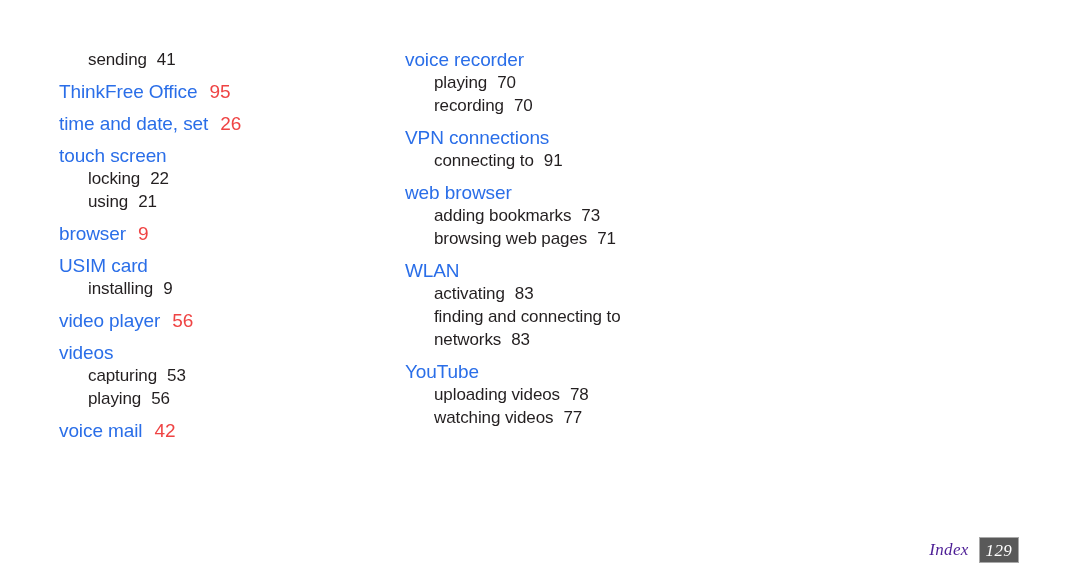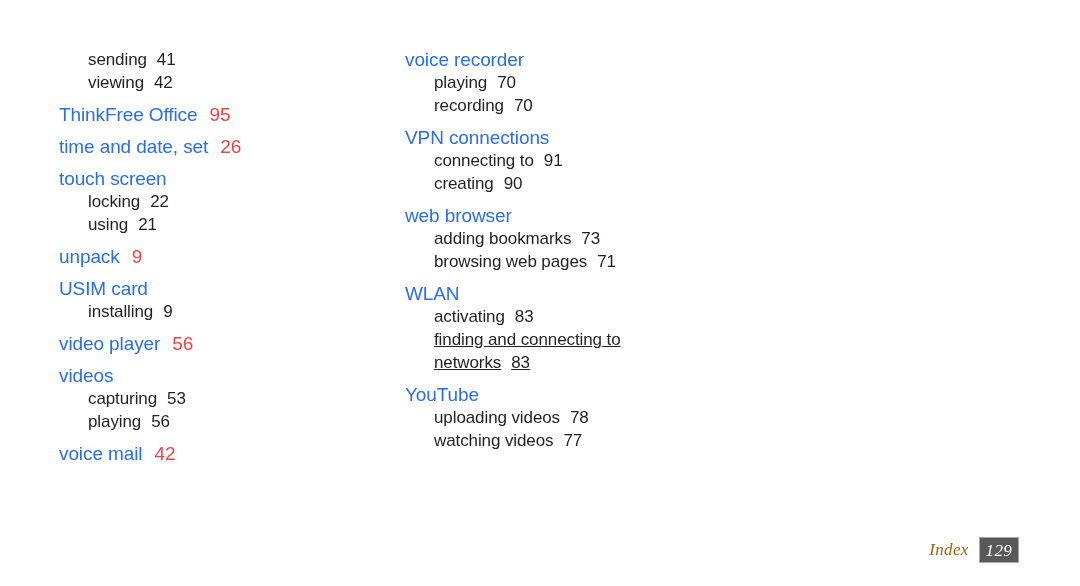--- a/index.html
+++ b/index.html
@@ -70,38 +70,37 @@
     letter-spacing: -0.1px;
   }
 
   .subentry .page-num {
     color: #231f20;
     margin-left: 10px;
   }
 
   .subentry.wrapped {
     max-width: 230px;
-    text-decoration: underline;
   }
 
   
   .footer {
     position: absolute;
     right: 61px;
     bottom: 23px;
     display: flex;
     flex-direction: row;
     align-items: center;
   }
 
   .footer-label {
     font-family: "Liberation Serif", serif;
     font-style: italic;
     font-size: 17px;
-    color: #a16207;
+    color: #4c1d95;
     margin-right: 10px;
     letter-spacing: 0.3px;
   }
 
   .footer-badge {
     background: #595959;
     border: 1px solid #a9a9a9;
     color: #ffffff;
     font-family: "Liberation Serif", serif;
     font-style: italic;
@@ -119,23 +118,20 @@
 <div class="page">
 
   <div class="columns">
 
     <div class="column column-left">
 
       <div class="entry-group" style="margin-top:0">
         <div class="subentry">
           <span>sending</span><span class="page-num">41</span>
         </div>
-        <div class="subentry">
-          <span>viewing</span><span class="page-num">42</span>
-        </div>
       </div>
 
       <div class="entry-group">
         <div class="heading">
           <span>ThinkFree Office</span><span class="page-num">95</span>
         </div>
       </div>
 
       <div class="entry-group">
         <div class="heading">
@@ -150,21 +146,21 @@
         <div class="subentry">
           <span>locking</span><span class="page-num">22</span>
         </div>
         <div class="subentry">
           <span>using</span><span class="page-num">21</span>
         </div>
       </div>
 
       <div class="entry-group">
         <div class="heading">
-          <span>unpack</span><span class="page-num">9</span>
+          <span>browser</span><span class="page-num">9</span>
         </div>
       </div>
 
       <div class="entry-group">
         <div class="heading">
           <span>USIM card</span>
         </div>
         <div class="subentry">
           <span>installing</span><span class="page-num">9</span>
         </div>
@@ -209,23 +205,20 @@
           <span>recording</span><span class="page-num">70</span>
         </div>
       </div>
 
       <div class="entry-group">
         <div class="heading">
           <span>VPN connections</span>
         </div>
         <div class="subentry">
           <span>connecting to</span><span class="page-num">91</span>
-        </div>
-        <div class="subentry">
-          <span>creating</span><span class="page-num">90</span>
         </div>
       </div>
 
       <div class="entry-group">
         <div class="heading">
           <span>web browser</span>
         </div>
         <div class="subentry">
           <span>adding bookmarks</span><span class="page-num">73</span>
         </div>

